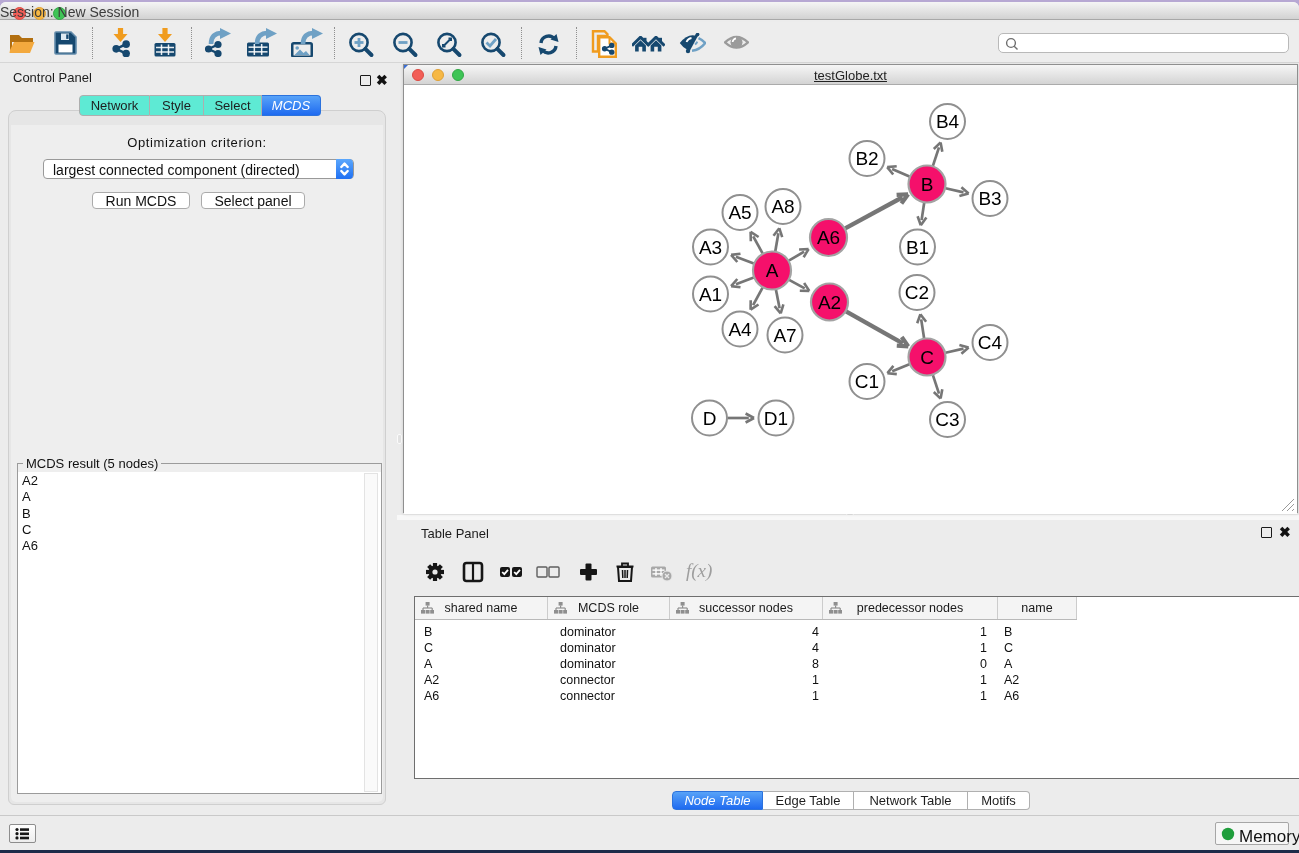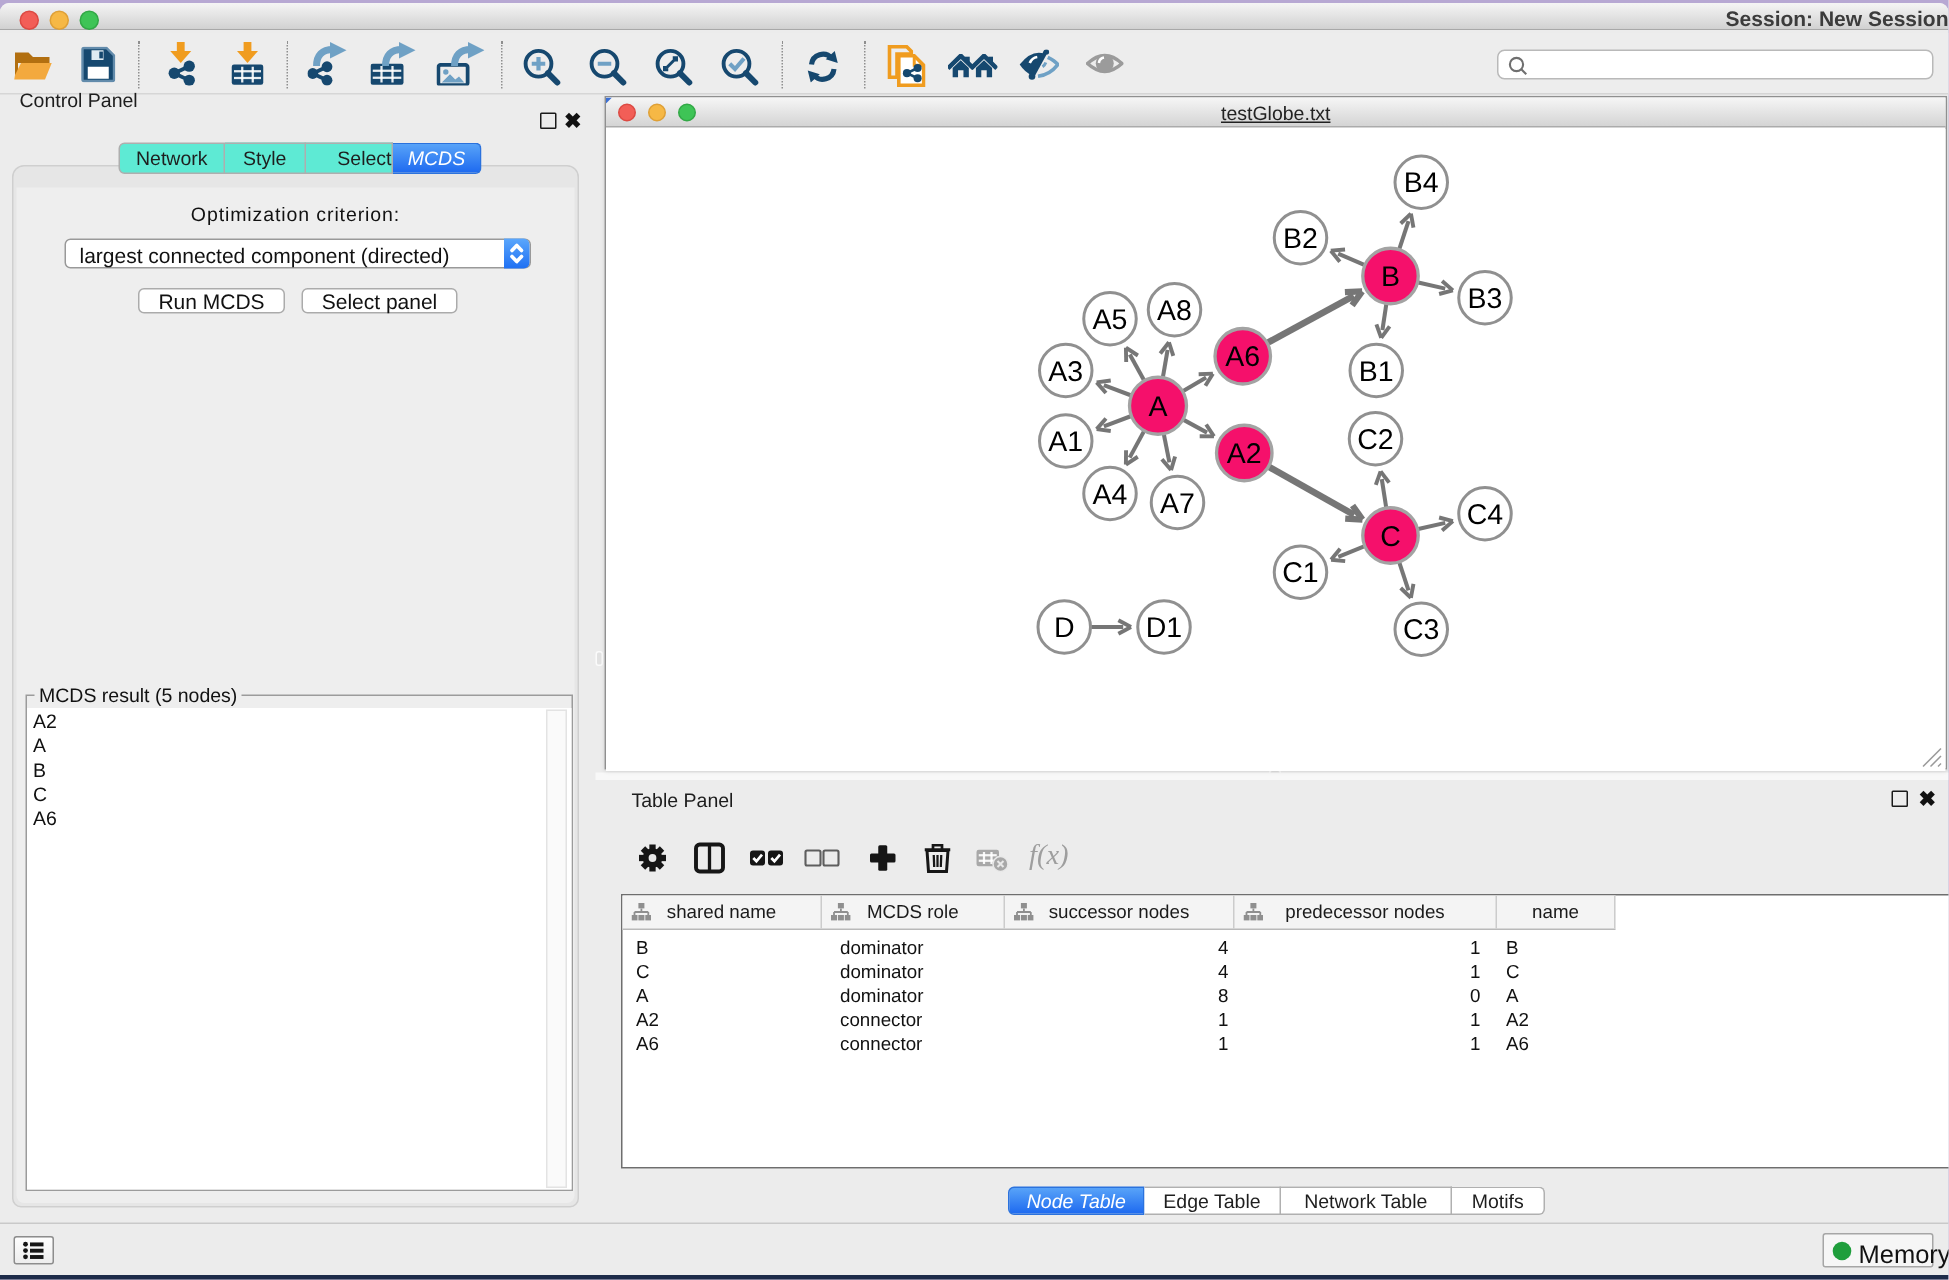--- a/index.html
+++ b/index.html
@@ -2,27 +2,27 @@
 <html><head>
 <meta charset="utf-8">
 <style>
 * { margin:0; padding:0; box-sizing:border-box; }
 html,body { width:1299px; height:853px; overflow:hidden; }
 body { font-family:"Liberation Sans", sans-serif; background:#b7a8d3; position:relative; }
 .abs { position:absolute; }
 .appwin { position:absolute; left:0; top:2px; width:1299px; height:848px; background:#ececec; border-radius:6px 6px 0 0; }
 .titlebar { position:absolute; left:0; top:0; width:1299px; height:18px; background:linear-gradient(#f5f5f5,#d2d2d2); border-radius:6px 6px 0 0; border-bottom:1px solid #a8a8a8; }
 .tl { position:absolute; top:5px; width:13px; height:13px; border-radius:50%; }
-.title-text { position:absolute; top:2px; width:100%; text-align:right; font-size:14px; color:#3c3c3c;font-weight:bold; }
+.title-text { position:absolute; top:2px; width:100%; text-align:left; font-size:14px; color:#3c3c3c; }
 .toolbar { position:absolute; left:0; top:20px; width:1299px; height:41px; background:#ededed; }
 .tsep { position:absolute; top:5px; height:32px; width:0; border-left:1px dotted #8f8f8f; }
 .searchbox { position:absolute; left:998px; top:11px; width:291px; height:20px; background:#fff; border:1px solid #b9b9b9; border-radius:5px; }
 .hline62 { position:absolute; left:0; top:60px; width:1299px; height:1px; background:#d6d6d6; }
 
-.cp-title { position:absolute; left:13px; top:57px; font-size:13px; color:#1d1d1d; }
+.cp-title { position:absolute; left:13px; top:68px; font-size:13px; color:#1d1d1d; }
 .winbtn-sq { position:absolute; width:11px; height:11px; border:1.6px solid #1a1a1a; border-radius:1px; }
 .winbtn-x { position:absolute; font-size:14px; font-weight:bold; color:#111; line-height:11px; }
 .tab { position:absolute; top:93px; height:21px; z-index:3; background:#5eead4; border:1px solid #aeaeae; font-size:13px; color:#1e1e1e; text-align:center; line-height:19px; }
 .cp-panel { position:absolute; left:8px; top:108px; width:378px; height:695px; background:#e6e6e6; border:1px solid #cfcfcf; border-radius:8px 8px 6px 6px; }
 .btn { position:absolute; background:#fff; border:1px solid #ababab; border-radius:4px; font-size:14px; color:#111; text-align:center; }
 
 .gbox { position:absolute; left:17px; top:461px; width:365px; height:331px; border:1px solid #9b9b9b; }
 .gbox-label { position:absolute; left:23px; top:454px; background:#eeeeee; padding:0 3px; font-size:13px; color:#111; }
 .glist { position:absolute; left:18px; top:470px; width:363px; height:321px; background:#fff; }
 .glist-items { position:absolute; left:4px; top:1px; font-size:13px; color:#111; line-height:16.3px; }
@@ -184,21 +184,21 @@
         </svg>
       </div>
   </div>
   <div class="hline62"></div>
 
   <div class="cp-title">Control Panel</div>
   <div class="winbtn-sq" style="left:360px;top:73px;"></div>
   <div class="winbtn-x" style="left:376px;top:73px;">✖</div>
   <div class="tab" style="left:79px;width:71px;border-radius:4px 0 0 4px;">Network</div>
   <div class="tab" style="left:150px;width:54px;border-left:none;">Style</div>
-  <div class="tab" style="left:204px;width:58px;border-left:none;text-align:right;">Select</div>
+  <div class="tab" style="left:204px;width:58px;border-left:none;">Select</div>
   <div class="tab tabsel" style="left:262px;width:59px;border-left:none;border-radius:0 4px 4px 0;">MCDS</div>
   <div class="cp-panel">
       <div class="abs" style="left:2px;top:14px;width:372px;height:677px;background:#eeeeee;border-radius:0 0 5px 5px;"></div>
     <div class="abs" style="left:0;top:24px;width:100%;text-align:center;font-size:13px;letter-spacing:0.6px;color:#111;">Optimization criterion:</div>
     <div class="abs" style="left:34px;top:48px;width:311px;height:20px;background:#fff;border:1px solid #999;border-radius:4px;">
       <div class="abs" style="left:9px;top:2px;font-size:14px;color:#111;white-space:nowrap;">largest connected component (directed)</div>
       <div class="abs" style="right:0;top:-1px;width:17px;height:20px;background:linear-gradient(#5ba7fc,#1f70f3);border-radius:0 4px 4px 0;">
         <svg width="17" height="20">
             <path d="M5.3 8 L8.5 4.6 L11.7 8" fill="none" stroke="#fff" stroke-width="2.4" stroke-linecap="round" stroke-linejoin="round"></path>
             <path d="M5.3 12 L8.5 15.4 L11.7 12" fill="none" stroke="#fff" stroke-width="2.4" stroke-linecap="round" stroke-linejoin="round"></path>

